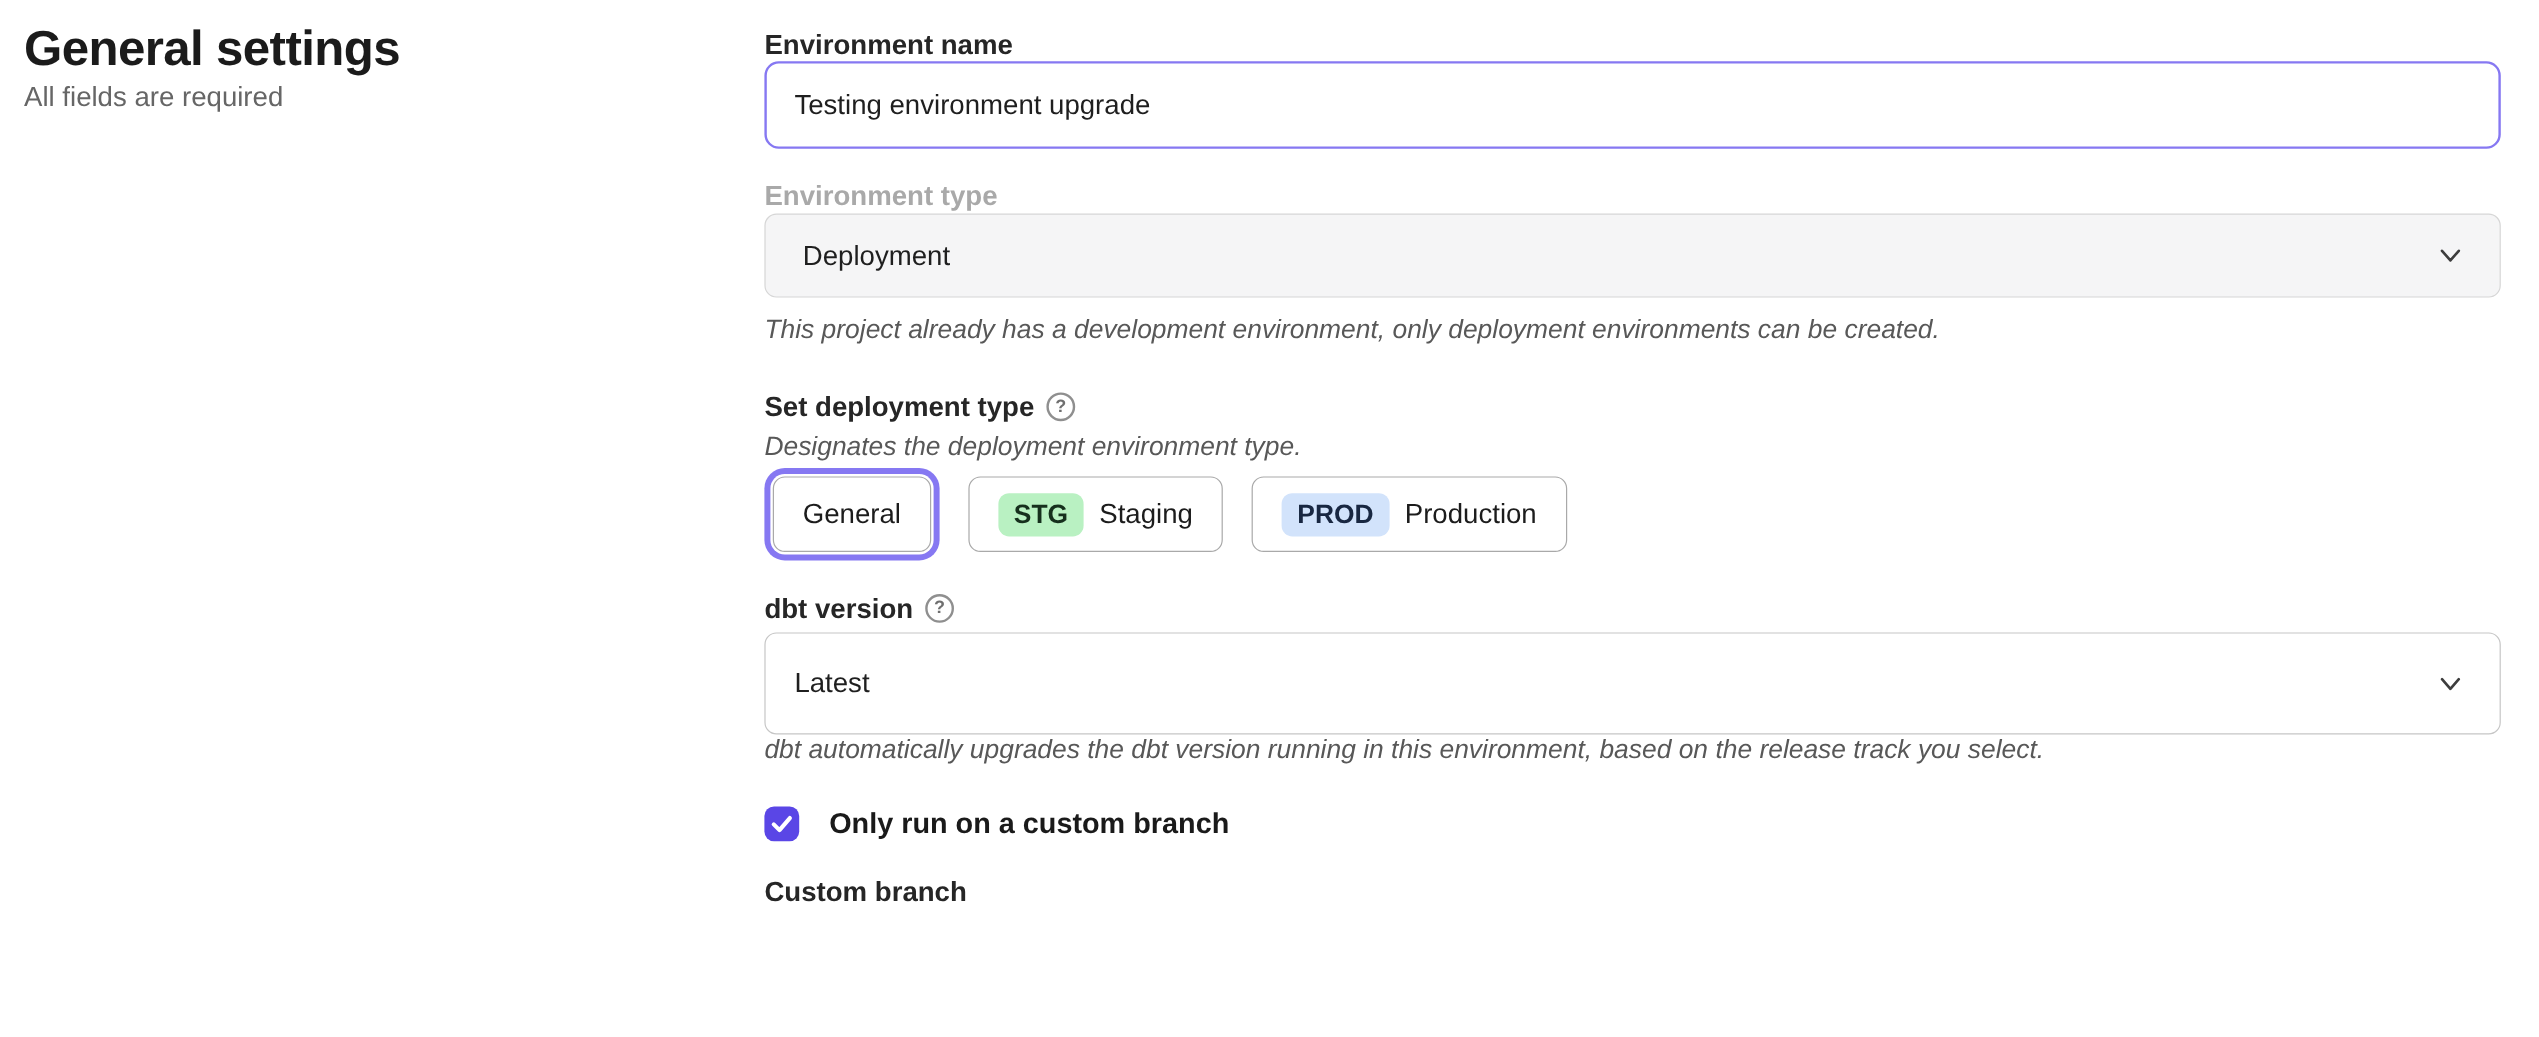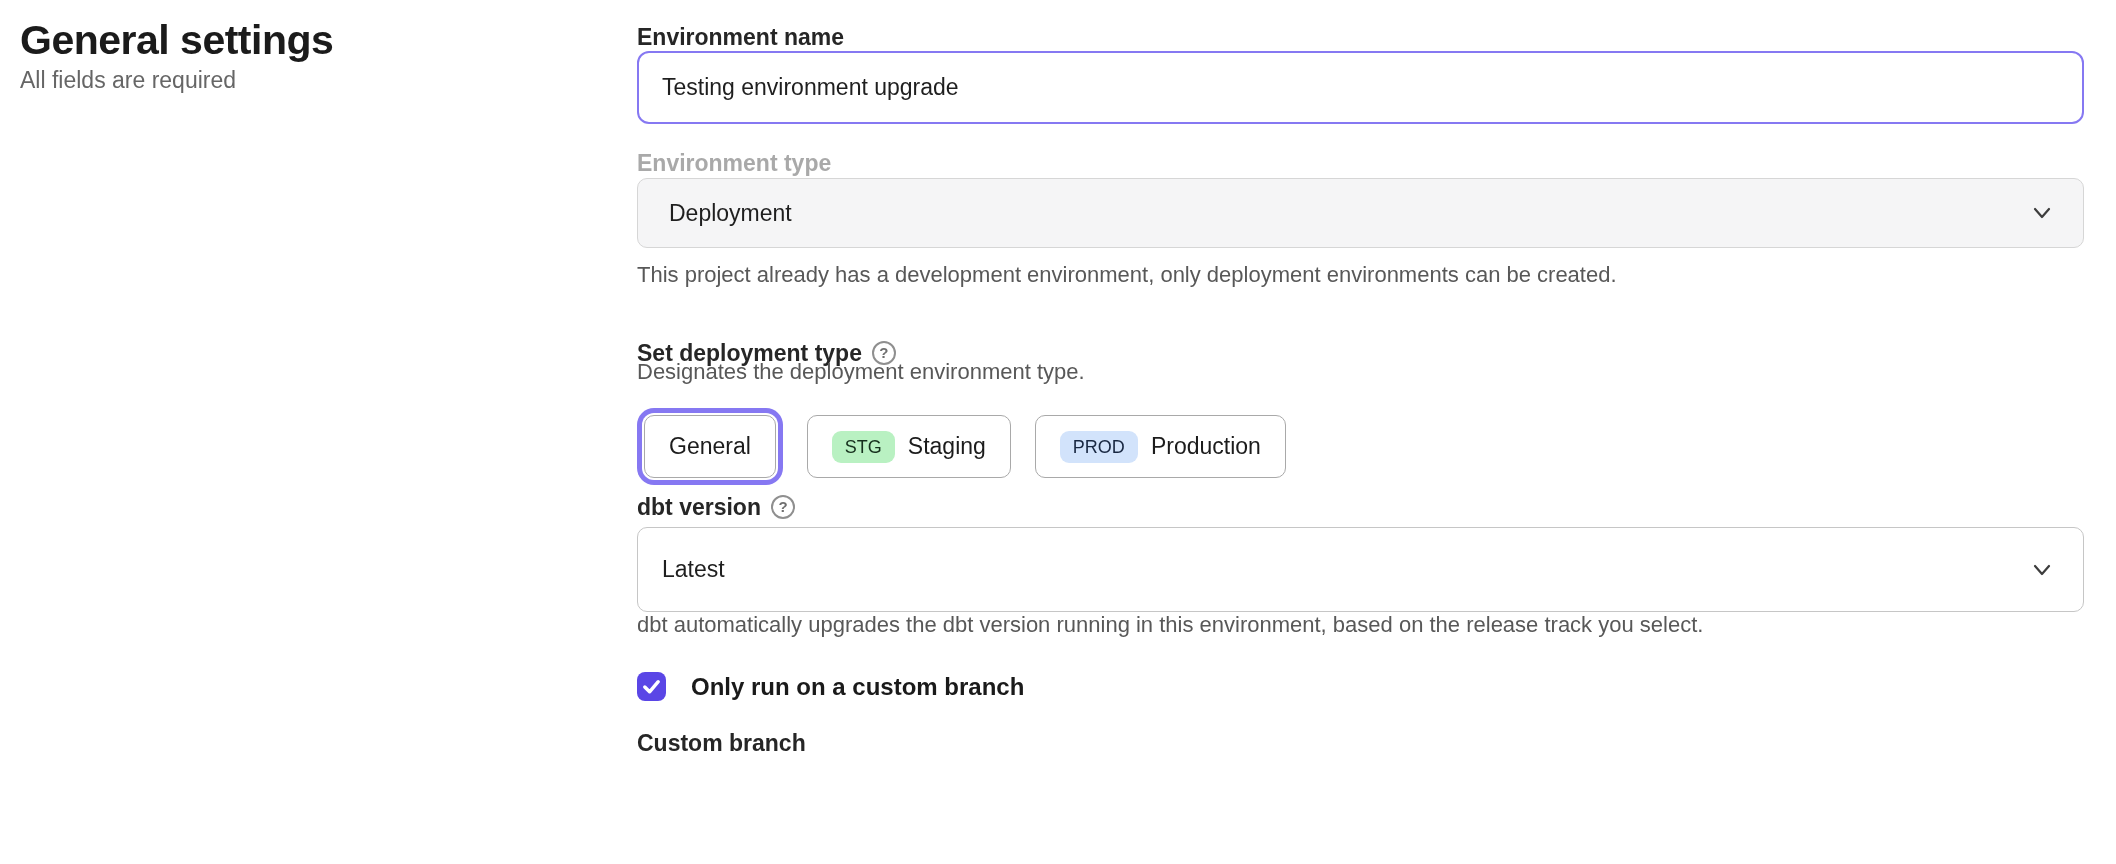--- a/index.html
+++ b/index.html
@@ -24,21 +24,21 @@
 
   
   .form-col { position: absolute; left: 637px; top: 0; width: 1447px; height: 864px; }
   .abs { position: absolute; left: 0; }
 
   .field-label {
     font-size: 23px; font-weight: 600; color: #262626; line-height: 26px;
     display: flex; align-items: center; gap: 10px;
   }
   .field-label.disabled { color: #a9a9a9; }
-  .helper-text { font-size: 22px; color: #585858; line-height: 26px; font-weight: 400; }
+  .helper-text { font-size: 22px; color: #585858; line-height: 26px; font-weight: 400; font-style: italic; }
 
   .text-input {
     width: 1447px; height: 73px;
     border: 1px solid #b9b9b9; border-radius: 10px;
     font-family: "Liberation Sans", sans-serif;
     font-size: 23px; color: #1f1f1f;
     padding: 0 24px; background: #ffffff; outline: none; display: block;
   }
   .text-input.focused { border: 2px solid #8678f2; padding: 0 23px; }
 
@@ -72,21 +72,21 @@
     display: inline-flex; align-items: center; gap: 13px;
     padding: 0 24px; font-family: "Liberation Sans", sans-serif;
     font-size: 23px; color: #1c1c1c; cursor: pointer;
   }
   .type-btn.selected {
     box-shadow: 0 0 0 2px #ffffff, 0 0 0 7px #8678f2;
     margin: 0 7px;
   }
   .badge {
     display: inline-block; border-radius: 9px;
-    padding: 7px 13px; font-size: 18px; font-weight: 400; line-height: 1;
+    padding: 7px 13px; font-size: 22px; font-weight: 700; line-height: 1;
   }
   .badge.stg  { background: #b9f1c2; color: #16301d; }
   .badge.prod { background: #d2e3fb; color: #182741; }
 
   
   .check-row { display: flex; align-items: center; gap: 25px; cursor: pointer; }
   .checkbox {
     width: 29px; height: 29px; border-radius: 8px;
     background: #5a46e6;
     display: flex; align-items: center; justify-content: center;
@@ -111,27 +111,27 @@
   <div class="abs select-box disabled" style="top:178px;padding-left:31px;">
     <span>Deployment</span>
     <span class="chevron">
       <svg viewBox="0 0 22 22" width="22" height="22">
           <polyline points="4,7 11,15 18,7" fill="none" stroke="#3d3d3d" stroke-width="2.2" stroke-linecap="round" stroke-linejoin="round"></polyline>
         </svg>
     </span>
   </div>
   <div class="abs helper-text" style="top:262px;">This project already has a development environment, only deployment environments can be created.</div>
 
-  <div class="abs field-label" style="top:340px;justify-content:space-between;">
+  <div class="abs field-label" style="top:326px;justify-content:space-between;">
     <span>Set deployment type</span>
     <span class="help-icon">?</span>
   </div>
   <div class="abs helper-text" style="top:359px;">Designates the deployment environment type.</div>
 
-  <div class="abs btn-row" style="top:415px;gap:24px;">
+  <div class="abs btn-row" style="top:397px;gap:24px;">
     <button class="type-btn selected">
       <span>General</span>
     </button>
     <button class="type-btn">
       <span class="badge stg">STG</span>
       <span>Staging</span>
     </button>
     <button class="type-btn">
       <span class="badge prod">PROD</span>
       <span>Production</span>

